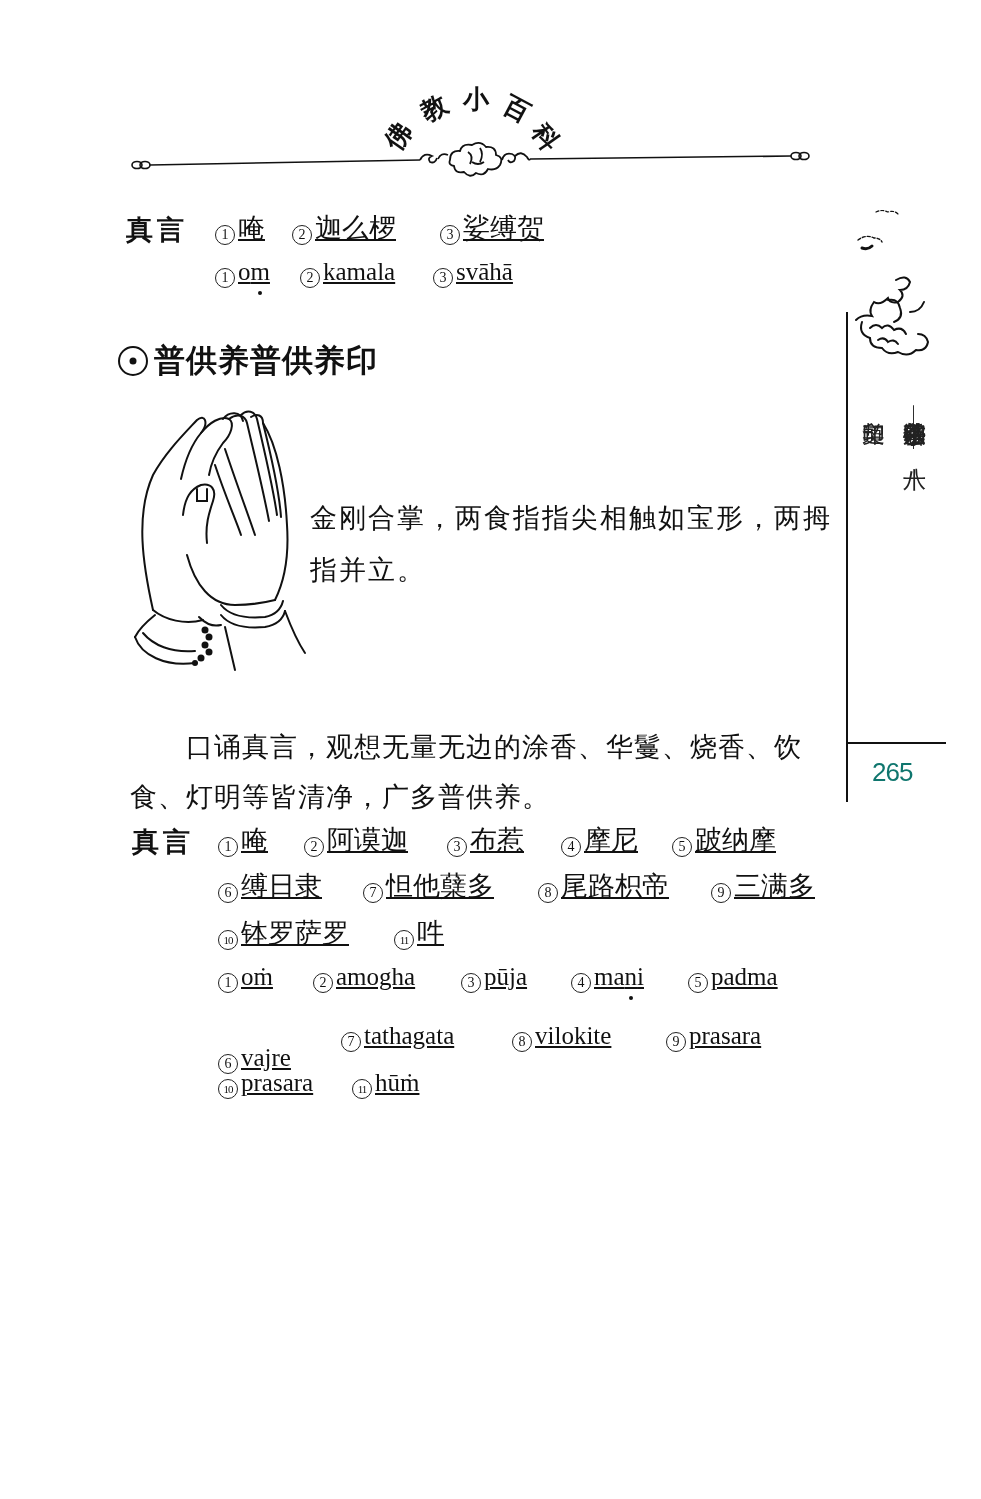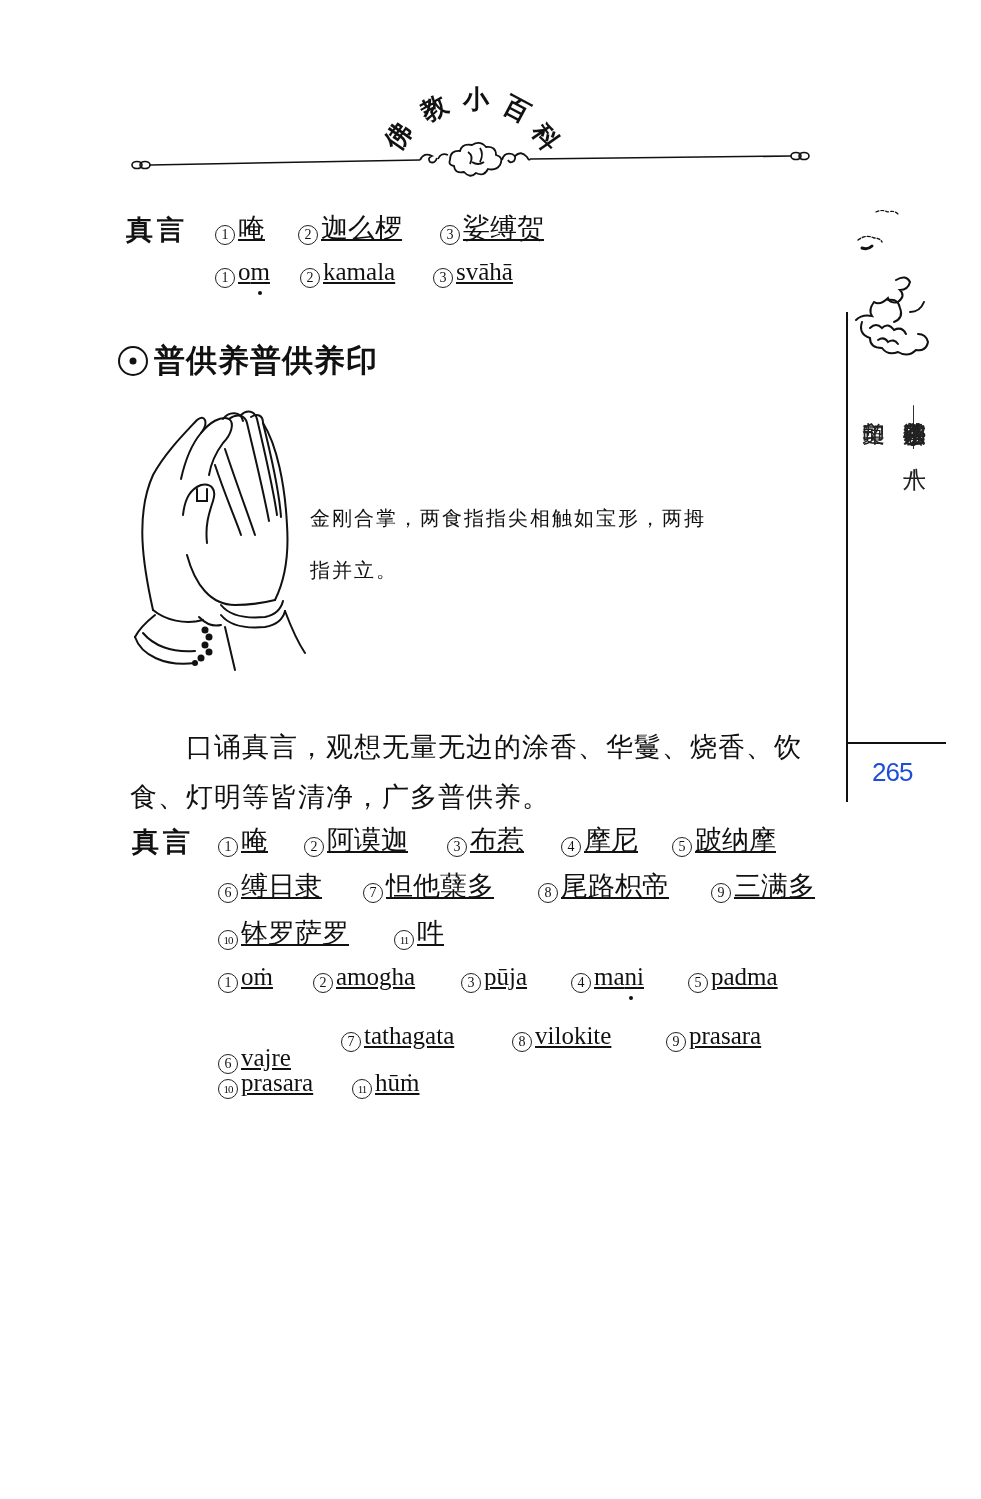--- a/index.html
+++ b/index.html
@@ -14,27 +14,27 @@
   .cjk { font-family: "DejaVu Sans", sans-serif; font-size: 27px; }
   .num { display: inline-block; font-family: "Liberation Serif", serif; font-size: 14px; width: 18px; height: 18px; line-height: 18px; text-align: center; border: 1px solid #222; border-radius: 50%; margin-right: 3px; vertical-align: baseline; position: relative; top: 2px; }
   .num.big { font-size: 11px; letter-spacing: -1px; }
   .item { position: absolute; white-space: nowrap; text-decoration: underline; }
   .latin { font-family: "Liberation Serif", serif; font-size: 25px; }
 
   .section-title { font-family: "DejaVu Sans", sans-serif; font-weight: bold; font-size: 31px; letter-spacing: 1px; display: flex; align-items: center; }
   .target-icon { width: 30px; height: 30px; border: 2.5px solid #111; border-radius: 50%; position: relative; margin-right: 6px; box-sizing: border-box; }
   .target-icon::after { content: ""; position: absolute; width: 7px; height: 7px; background: #111; border-radius: 50%; left: 50%; top: 50%; transform: translate(-50%,-50%); }
 
-  .desc { font-family: "DejaVu Serif", serif; font-size: 20px; line-height: 52px; letter-spacing: 2px; }
+  .desc { font-family: "DejaVu Serif", serif; font-size: 27px; line-height: 52px; letter-spacing: 2px; }
   .para { font-family: "DejaVu Serif", serif; font-size: 27px; line-height: 50px; letter-spacing: 1px; }
 
   .side-vline { position: absolute; left: 846px; top: 312px; width: 2px; height: 490px; background: #111; }
   .side-hline { position: absolute; left: 846px; top: 742px; width: 100px; height: 2px; background: #111; }
   .vert-text { position: absolute; writing-mode: vertical-rl; font-family: "DejaVu Sans", sans-serif; font-size: 23px; font-weight: 300; color: #222; letter-spacing: 0; line-height: 1; }
-  .page-number { position: absolute; left: 872px; top: 757px; font-family: "Liberation Sans", sans-serif; font-size: 26px; color: #1d4ed8; letter-spacing: -1px; }
+  .page-number { position: absolute; left: 872px; top: 757px; font-family: "Liberation Sans", sans-serif; font-size: 26px; color: #0f766e; letter-spacing: -1px; }
 
   .dot-under { position: relative; }
   .dot-under::after { content: ""; position: absolute; width: 4px; height: 4px; background: #111; border-radius: 50%; left: 50%; bottom: -10px; transform: translateX(-50%); }
 </style>
 </head>
 <body>
 
 <div>
   <span class="arc-char" style="left:385px;top:123px;transform:rotate(-55deg);">佛</span>
   <span class="arc-char" style="left:421px;top:95px;transform:rotate(-28deg);">教</span>
@@ -60,21 +60,21 @@
     <path d="M330 20 q0 -10 10 -9 q2 -8 12 -6 q8 -5 14 2 q10 -1 10 8 q8 2 4 10 q-4 6 -12 4 q-4 8 -12 4 q-6 6 -12 -1 q-9 2 -10 -6 q-6 -1 -4 -6z"></path>
     <path d="M348 12 q6 4 2 12 M360 8 q4 6 0 14 M352 22 q6 4 12 0"></path>
     <path d="M382 20 q2 -8 10 -6 q5 2 2 7 q-4 3 -6 -1 M395 16 q6 -6 12 1 q2 4 3 2"></path>
   </g>
 </svg>
 
 <div>
   <span class="abs mantra-label" style="left:126px;top:212px;">真言</span>
 
   <span class="item cjk" style="left:215px;top:210px;"><span class="num">1</span><span>唵</span></span>
-  <span class="item cjk" style="left:298px;top:210px;"><span class="num">2</span><span>迦么椤</span></span>
+  <span class="item cjk" style="left:292px;top:210px;"><span class="num">2</span><span>迦么椤</span></span>
   <span class="item cjk" style="left:440px;top:210px;"><span class="num">3</span><span>娑缚贺</span></span>
 
   <span class="item latin" style="left:215px;top:258px;"><span class="num">1</span><span>o<span class="dot-under">m</span></span></span>
   <span class="item latin" style="left:300px;top:258px;"><span class="num">2</span><span>kamala</span></span>
   <span class="item latin" style="left:433px;top:258px;"><span class="num">3</span><span>svāhā</span></span>
 </div>
 
 <div class="abs section-title" style="left:118px;top:340px;font-family:Liberation Serif, serif;">
   <span class="target-icon"></span>
   <span>普供养普供养印</span>

